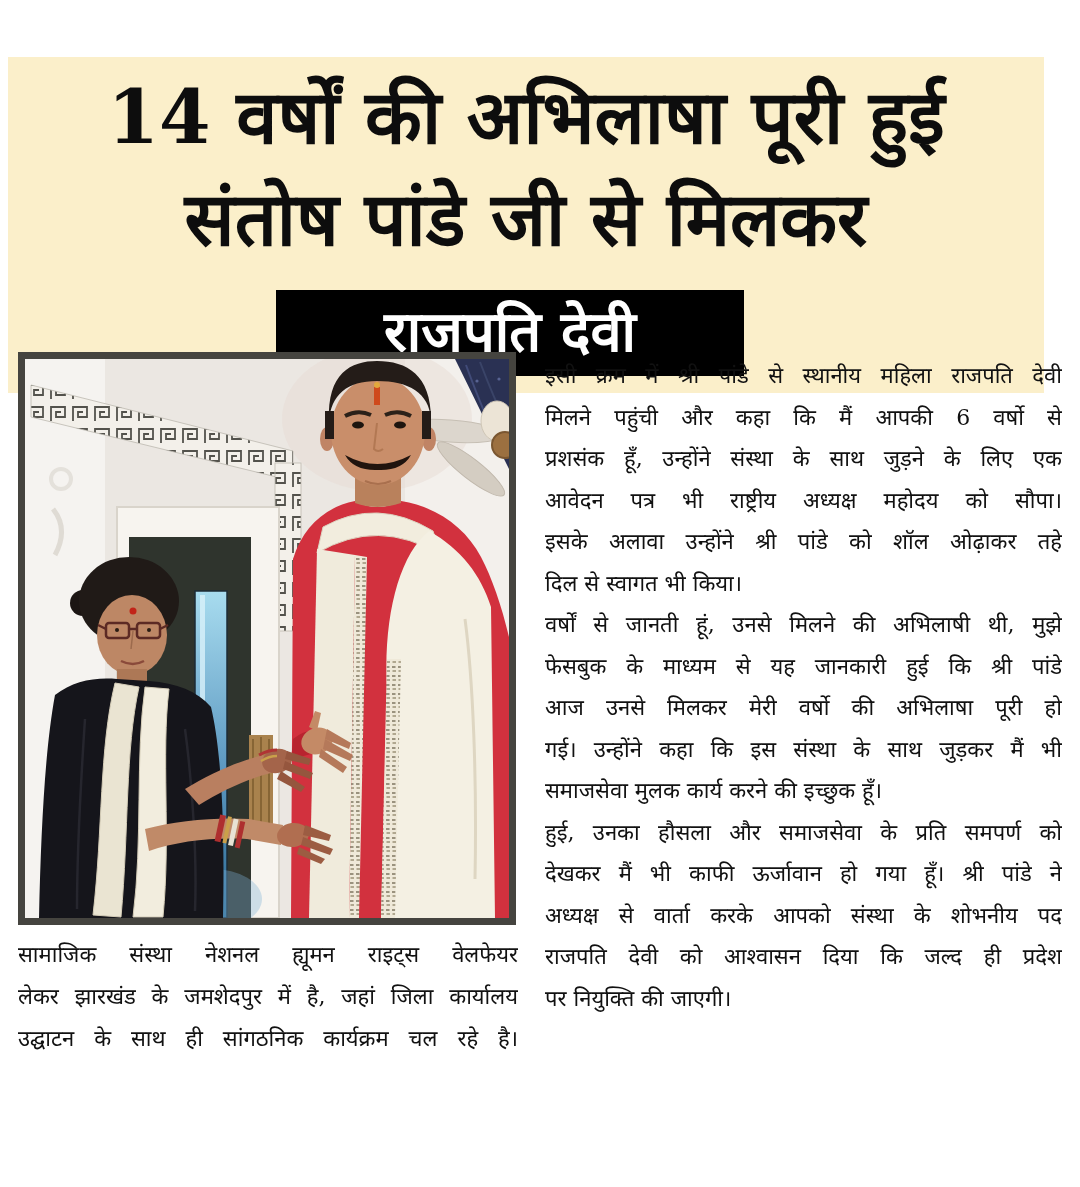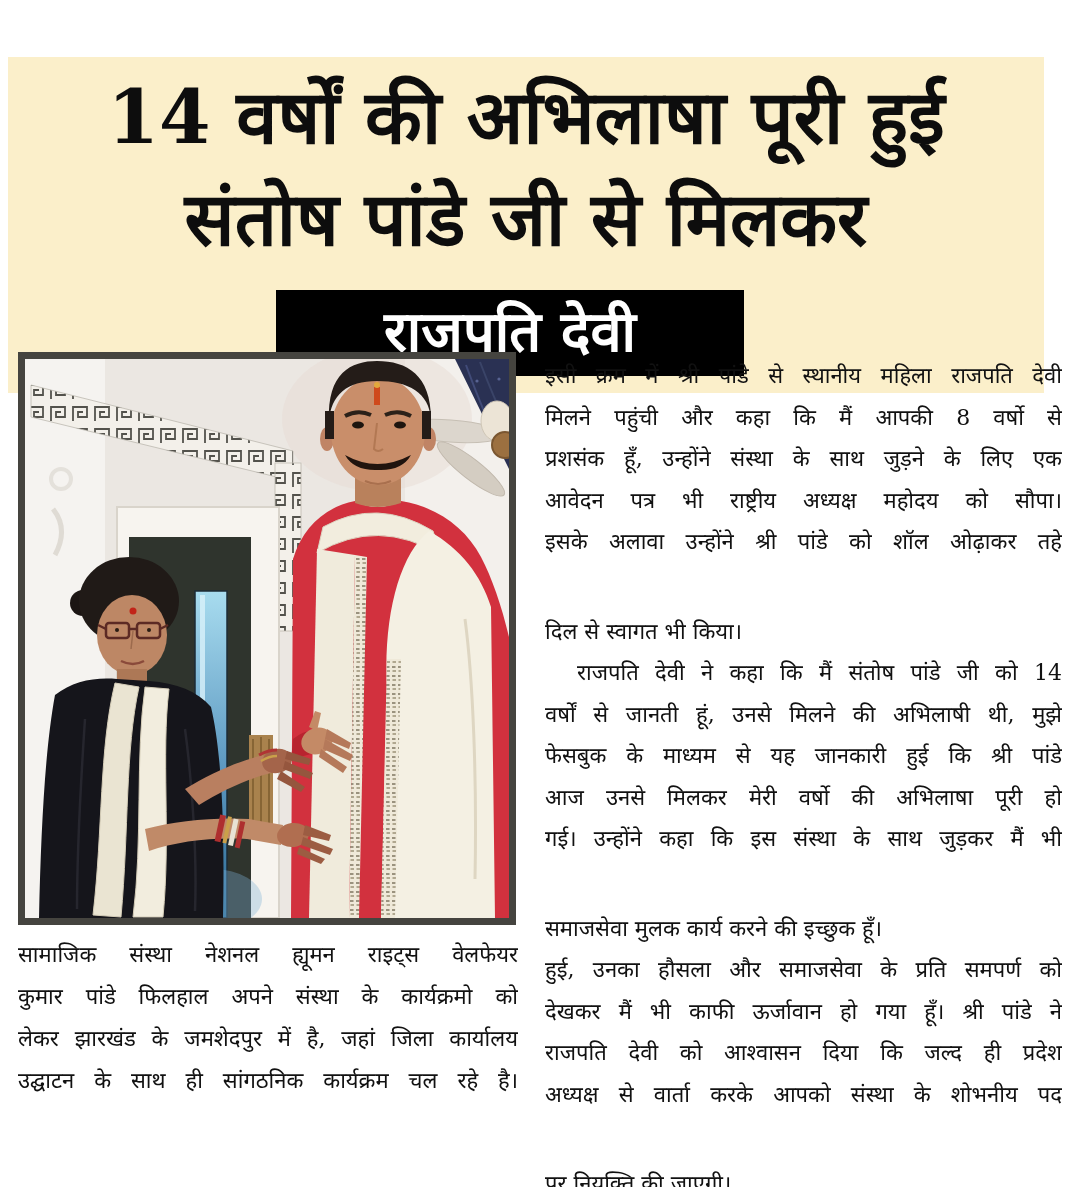--- a/index.html
+++ b/index.html
@@ -31,21 +31,21 @@
   .photo svg{display:block;width:100%;height:100%;}
   
   .col{position:absolute;}
   .col-left{left:18px;top:934px;width:500px;}
   .col-right{left:545px;top:355px;width:517px;}
   .bline{
     font-size:22px;line-height:42px;height:42px;overflow:hidden;
     text-align:justify;text-align-last:justify;
   }
   .col-right .bline{line-height:41.5px;height:41.5px;}
-  .bline.pend{text-align-last:left;margin-top:48px;}
+  .bline.pend{text-align-last:left;}
   .bline.ind1{padding-left:32px;}
   .bline.ind2{padding-left:40px;}
   .bold{font-weight:bold;}
 </style>
 </head>
 <body>
 
 <div class="masthead">
   <div class="headline l1">14 वर्षों की अभिलाषा पूरी हुई</div>
   <div class="headline l2">संतोष पांडे जी से मिलकर</div>
@@ -195,36 +195,34 @@
       <rect x="200" y="458" width="4" height="27" fill="#caa04a"></rect>
       <rect x="206" y="459" width="5" height="27" fill="#e8e2d4"></rect>
       <rect x="213" y="460" width="5" height="27" fill="#ae2f2f"></rect>
     </g>
   </g>
 </svg>
 </div>
 
 <div class="col col-left">
   <div class="bline">सामाजिक संस्था नेशनल ह्यूमन राइट्स वेलफेयर</div>
-  <div class="bline">कुमार पांडे फिलहाल अपने संस्था के कार्यक्रमो को</div>
   <div class="bline">लेकर झारखंड के जमशेदपुर में है, जहां जिला कार्यालय</div>
   <div class="bline">उद्घाटन के साथ ही सांगठनिक कार्यक्रम चल रहे है।</div>
 </div>
 
 <div class="col col-right">
   <div class="bline">इसी क्रम में श्री पांडे से स्थानीय महिला राजपति देवी</div>
-  <div class="bline">मिलने पहुंची और कहा कि मैं आपकी 8 वर्षो से</div>
+  <div class="bline">मिलने पहुंची और कहा कि मैं आपकी 6 वर्षो से</div>
   <div class="bline">प्रशसंक हूँ, उन्होंने संस्था के साथ जुड़ने के लिए एक</div>
   <div class="bline">आवेदन पत्र भी राष्ट्रीय अध्यक्ष महोदय को सौपा।</div>
   <div class="bline">इसके अलावा उन्होंने श्री पांडे को शॉल ओढ़ाकर तहे</div>
   <div class="bline pend">दिल से स्वागत भी किया।</div>
-  <div class="bline ind1">राजपति देवी ने कहा कि मैं संतोष पांडे जी को 14</div>
   <div class="bline">वर्षों से जानती हूं, उनसे मिलने की अभिलाषी थी, मुझे</div>
   <div class="bline">फेसबुक के माध्यम से यह जानकारी हुई कि श्री पांडे</div>
   <div class="bline">आज उनसे मिलकर मेरी वर्षो की अभिलाषा पूरी हो</div>
   <div class="bline">गई। उन्होंने कहा कि इस संस्था के साथ जुड़कर मैं भी</div>
   <div class="bline pend">समाजसेवा मुलक कार्य करने की इच्छुक हूँ।</div>
   <div class="bline">हुई, उनका हौसला और समाजसेवा के प्रति समपर्ण को</div>
   <div class="bline">देखकर मैं भी काफी ऊर्जावान हो गया हूँ। श्री पांडे ने</div>
+  <div class="bline">अध्यक्ष से वार्ता करके आपको संस्था के शोभनीय पद</div>
   <div class="bline">राजपति देवी को आश्वासन दिया कि जल्द ही प्रदेश</div>
-  <div class="bline">अध्यक्ष से वार्ता करके आपको संस्था के शोभनीय पद</div>
   <div class="bline pend">पर नियुक्ति की जाएगी।</div>
 </div>
 
 </body></html>

